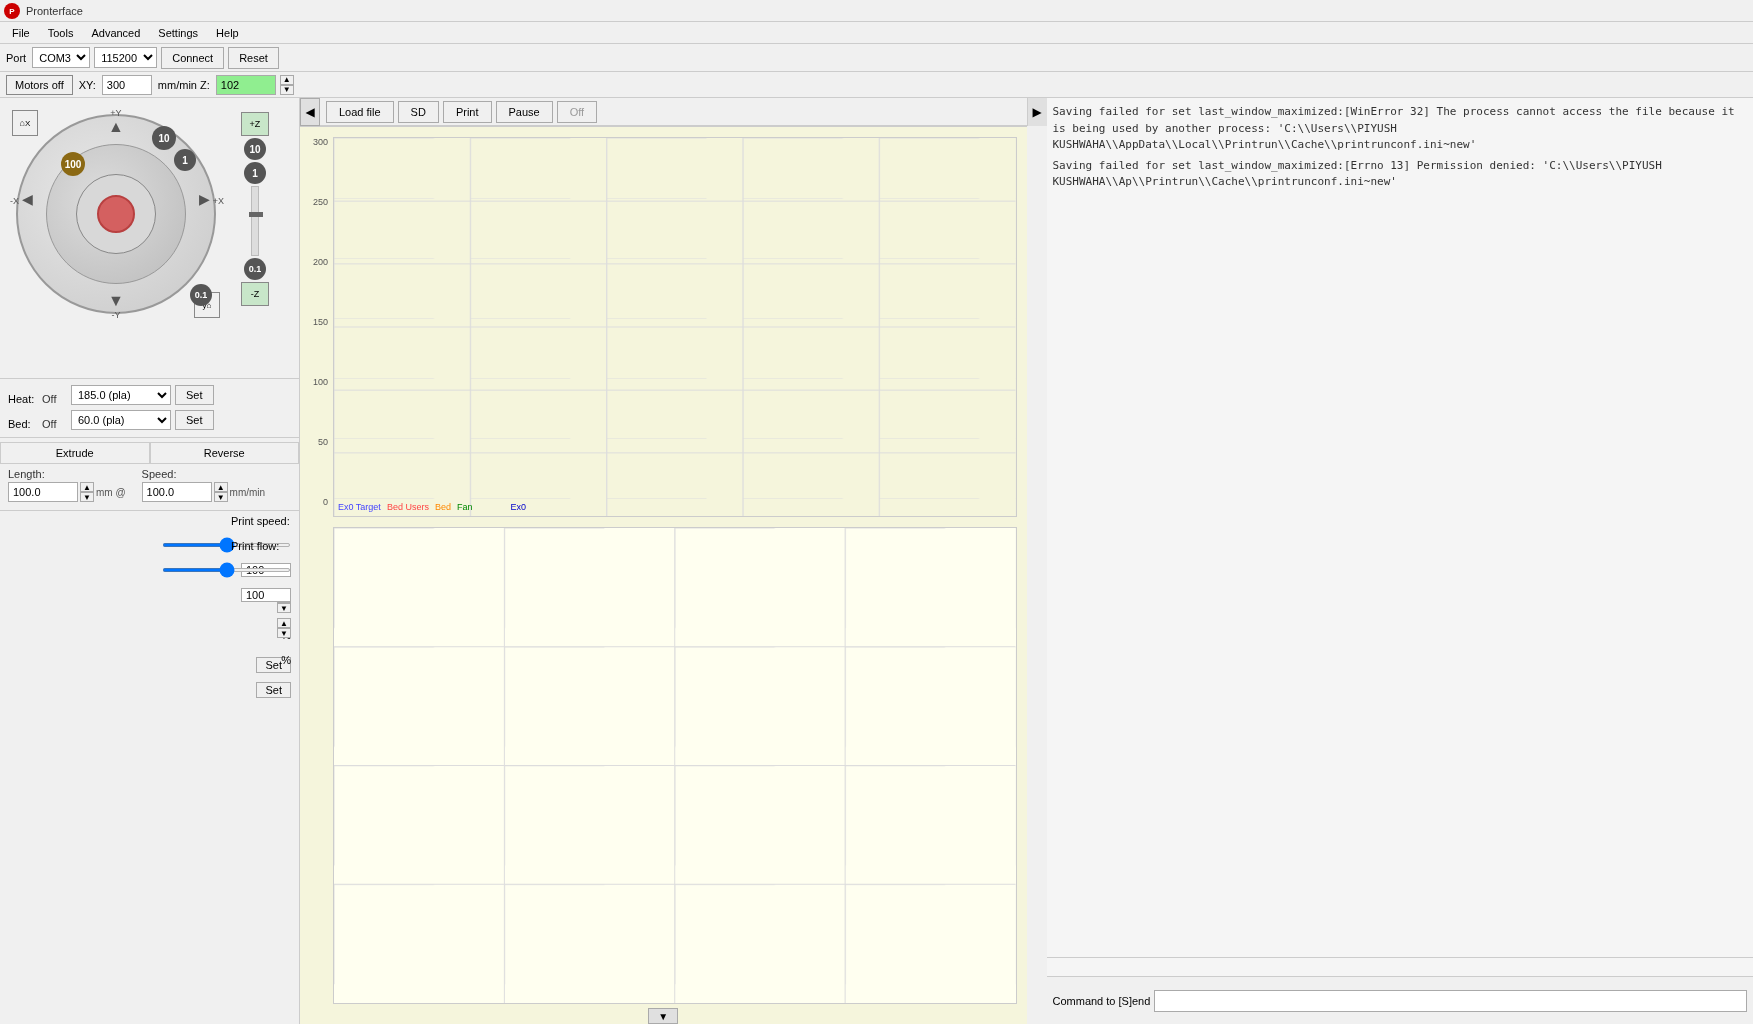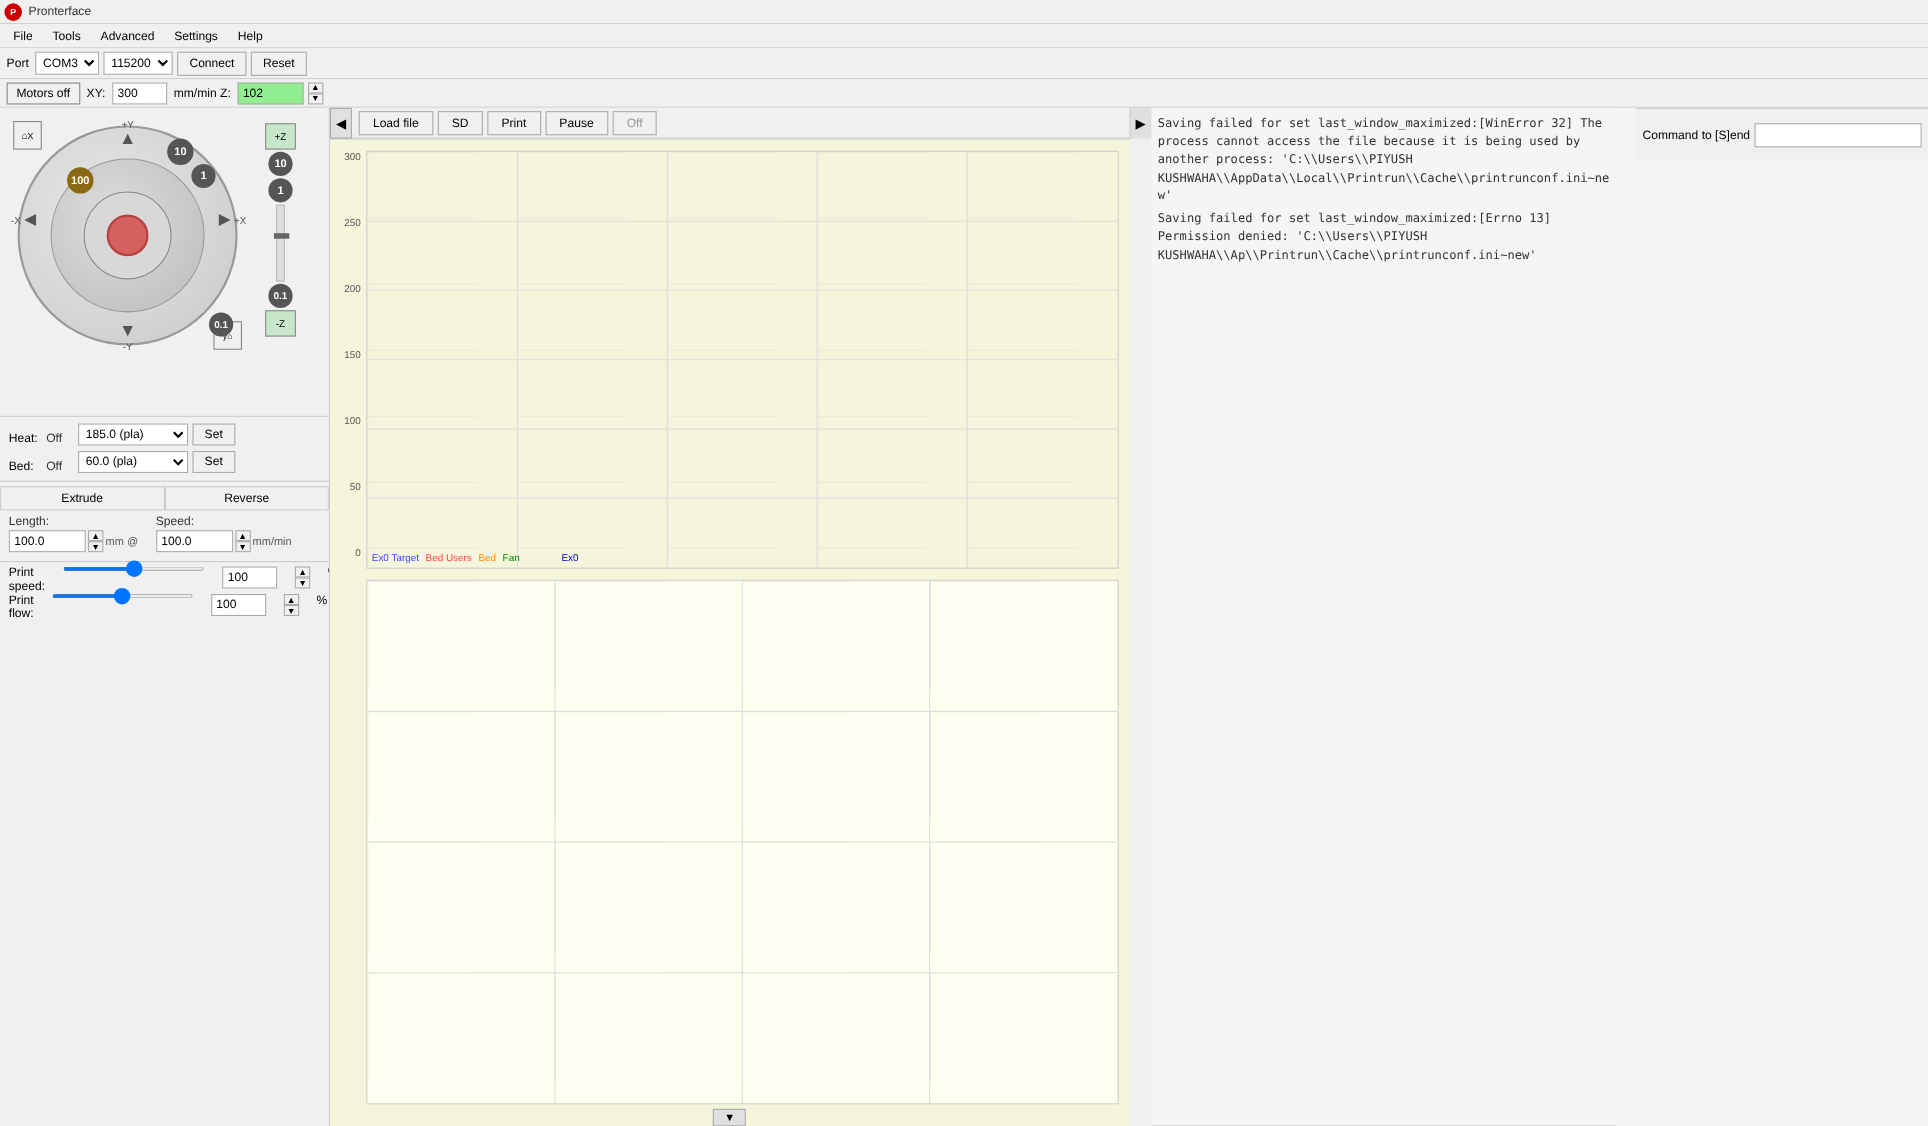--- a/index.html
+++ b/index.html
@@ -56,21 +56,21 @@
     .field-group { display: flex; flex-direction: column; gap: 2px; }
     .field-label { font-size: 11px; color: #333; }
     .field-row { display: flex; align-items: center; gap: 2px; }
     .field-input { width: 70px; height: 20px; border: 1px solid #aaa; font-size: 11px; padding: 0 4px; }
     .field-unit { font-size: 10px; color: #555; }
     .field-spinner { display: flex; flex-direction: column; }
     .field-spinner button { width: 14px; height: 10px; font-size: 8px; border: 1px solid #aaa; background: #f0f0f0; cursor: pointer; padding: 0; }
 
     
     #print-controls { padding: 4px 8px; border-top: 1px solid #ccc; }
-    .print-row { display: flex; align-items: flex-start; gap: 16px; margin-bottom: 3px; height: 22px; }
+    .print-row { display: flex; align-items: flex-end; gap: 16px; margin-bottom: 3px; height: 22px; flex-direction: column; }
     .print-label { width: 60px; font-size: 11px; }
     .print-slider { flex: 1; height: 4px; cursor: pointer; }
     .print-input { width: 50px; height: 20px; border: 1px solid #aaa; font-size: 11px; padding: 0 4px; }
     .percent-label { font-size: 11px; }
     .print-set-btn { padding: 1px 8px; font-size: 11px; height: 20px; border: 1px solid #aaa; background: #f0f0f0; cursor: pointer; }
 
     
     #center-panel { flex: 1; display: flex; flex-direction: column; background: #e8e8e8; }
     #top-toolbar { background: #f0f0f0; border-bottom: 1px solid #ccc; padding: 3px 6px; display: flex; align-items: center; gap: 4px; height: 28px; }
     .top-btn { padding: 2px 12px; font-size: 11px; height: 22px; border: 1px solid #aaa; background: #f0f0f0; cursor: pointer; }
@@ -357,21 +357,21 @@
       <div style="position:absolute;bottom:0;left:50%;transform:translateX(-50%);">
         <button style="width:30px;height:16px;background:#e0e0e0;border:1px solid #aaa;cursor:pointer;font-size:10px;">▼</button>
       </div>
     </div>
   </div>
 
   <div class="right-panel-wrapper">
 
     <button style="width:20px;background:#e0e0e0;border-left:1px solid #ccc;border-right:none;border-top:none;border-bottom:none;cursor:pointer;font-size:12px;writing-mode:horizontal-tb;padding:4px 0;align-self:flex-start;height:28px;">▶</button>
 
-    <div id="right-content" style="flex:1;display:flex;flex-direction:row;background:#f5f5f5;gap:18px;">
+    <div id="right-content" style="flex:1;display:flex;flex-direction:column;background:#f5f5f5;gap:18px;">
 
       <div id="log-area" style="flex:1;padding:6px;font-size:11px;font-family:monospace;overflow-y:auto;color:#333;line-height:1.5;background:#f5f5f5;border-bottom:1px solid #ccc;">
         <div style="margin-bottom:4px;word-wrap:break-word;">Saving failed for set last_window_maximized:[WinError 32] The process cannot access the file because it is being used by another process: 'C:\\Users\\PIYUSH KUSHWAHA\\AppData\\Local\\Printrun\\Cache\\printrunconf.ini~new'</div>
         <div style="word-wrap:break-word;">Saving failed for set last_window_maximized:[Errno 13] Permission denied: 'C:\\Users\\PIYUSH KUSHWAHA\\Ap\\Printrun\\Cache\\printrunconf.ini~new'</div>
       </div>
 
       <div id="command-area" style="padding:4px 6px;display:flex;align-items:center;gap:4px;height:48px;background:#f0f0f0;border-top:1px solid #ccc;">
         <span class="command-label">Command to [S]end</span>
         <input class="command-input" type="text" placeholder="" style="">
       </div>

